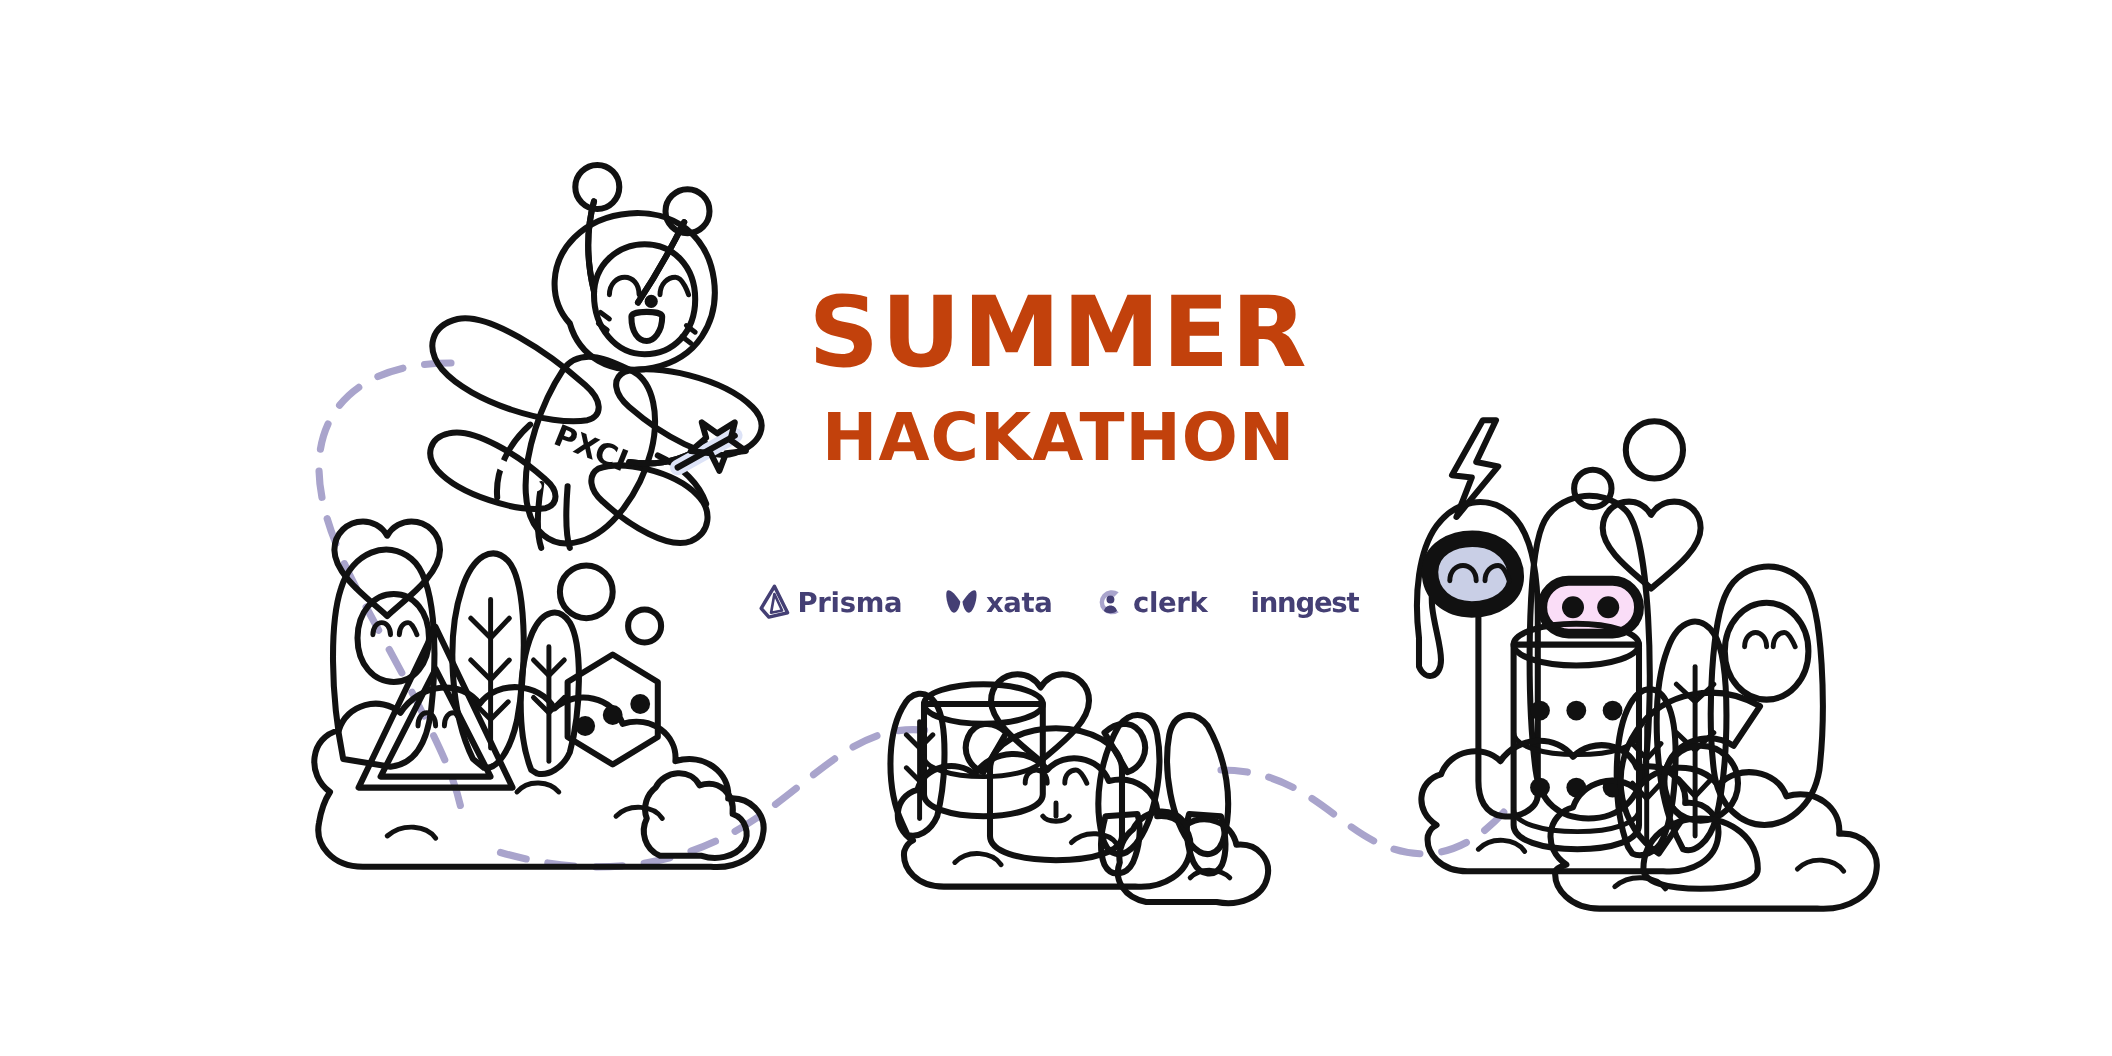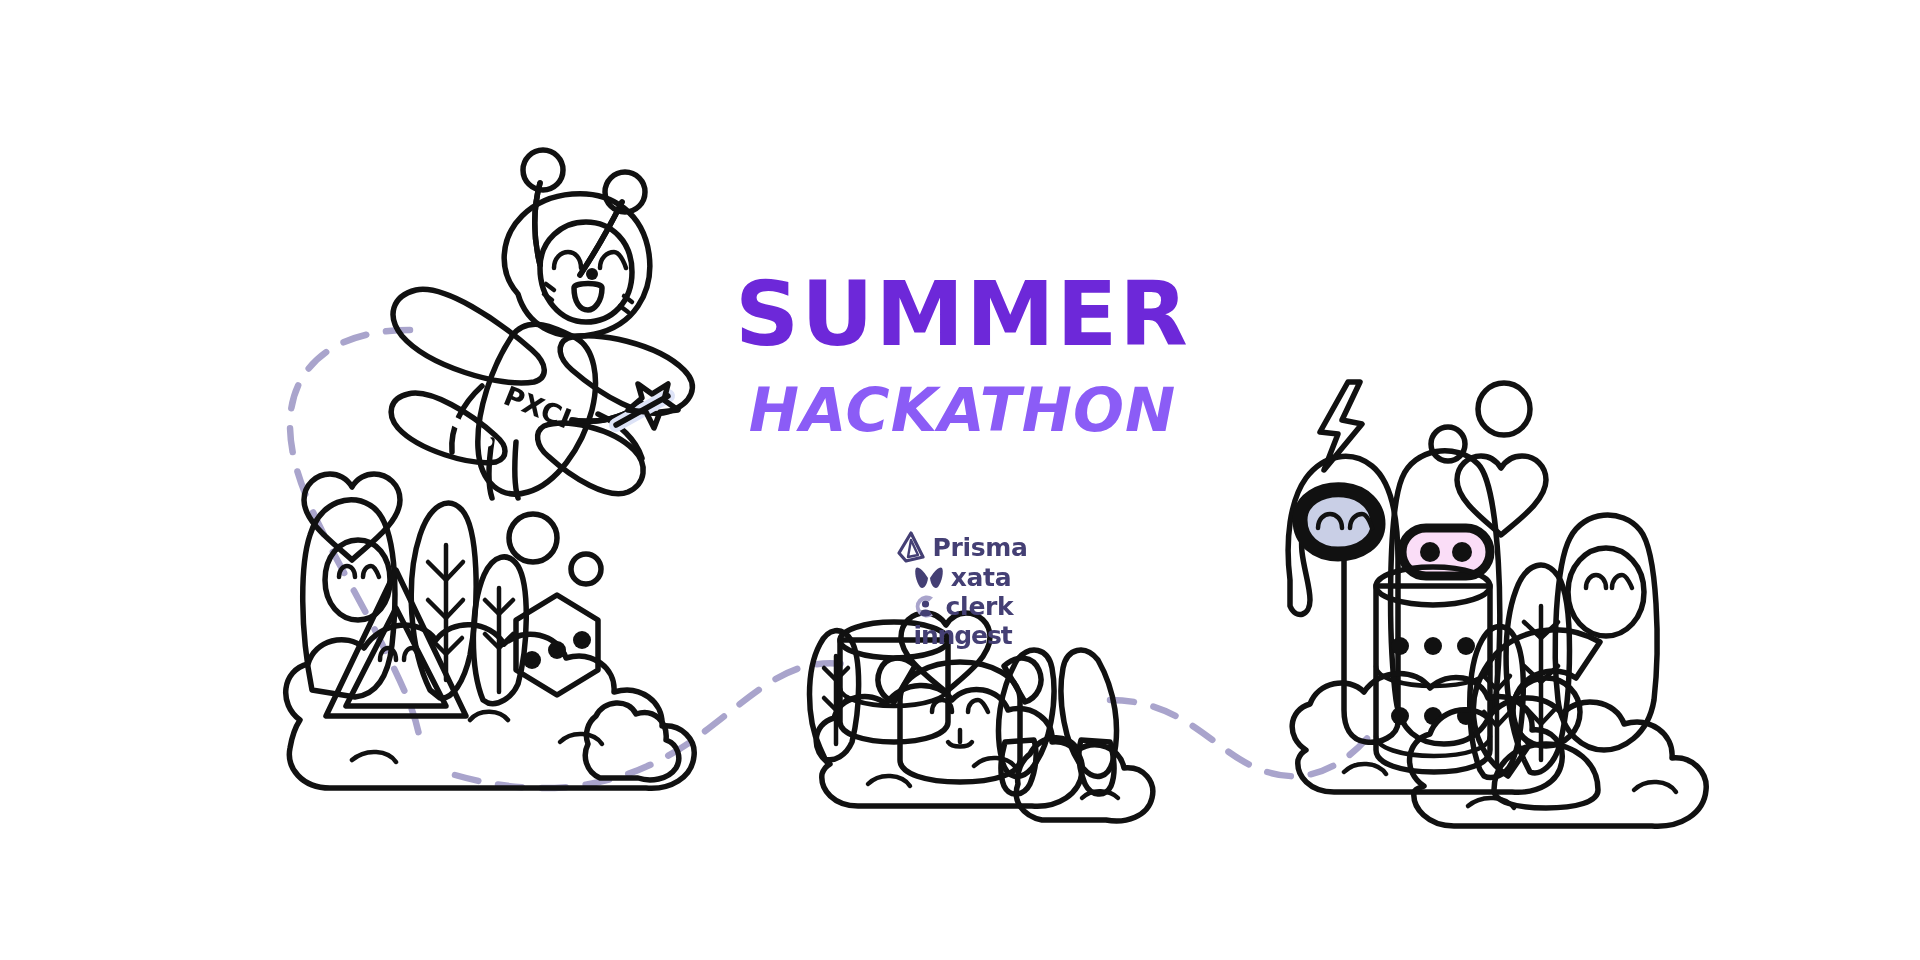--- a/index.html
+++ b/index.html
@@ -32,42 +32,40 @@
     width: 545px;
     text-align: center;
     pointer-events: none;
   }
   .title-main {
     font-family: "DejaVu Sans", sans-serif;
     font-weight: bold;
     font-size: 89px;
     line-height: 0.98;
     letter-spacing: 2px;
-    color: #6d28d9;
-    margin: 16px;
+    color: #c2410c;
+    margin: 4px;
   }
   .title-sub {
     font-family: "DejaVu Sans", sans-serif;
     font-weight: bold;
     font-size: 60px;
     line-height: 1.0;
     letter-spacing: 1px;
-    color: #8b5cf6;
+    color: #c2410c;
     margin: 22px 0 0 0;
-    font-style: italic;
   }
   .logo-row {
     position: absolute;
     left: 690px;
     top: 531px;
     width: 545px;
     display: flex;
     align-items: center;
     justify-content: space-between;
-    flex-direction: column;
   }
   .logo {
     display: flex;
     align-items: center;
     gap: 7px;
     text-decoration: none;
   }
   .logo-text {
     font-family: "DejaVu Sans", sans-serif;
     font-weight: bold;

